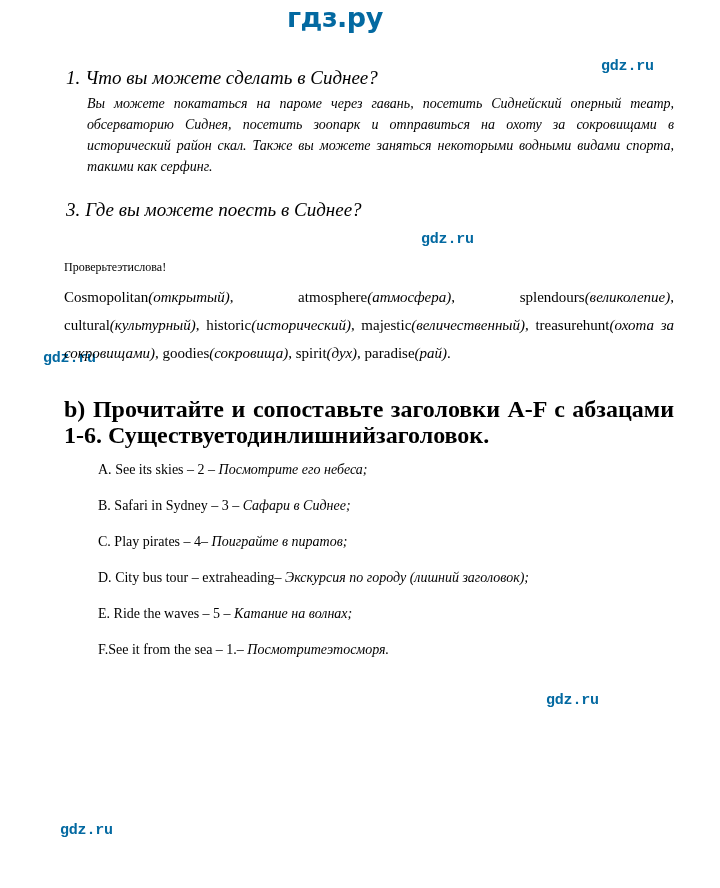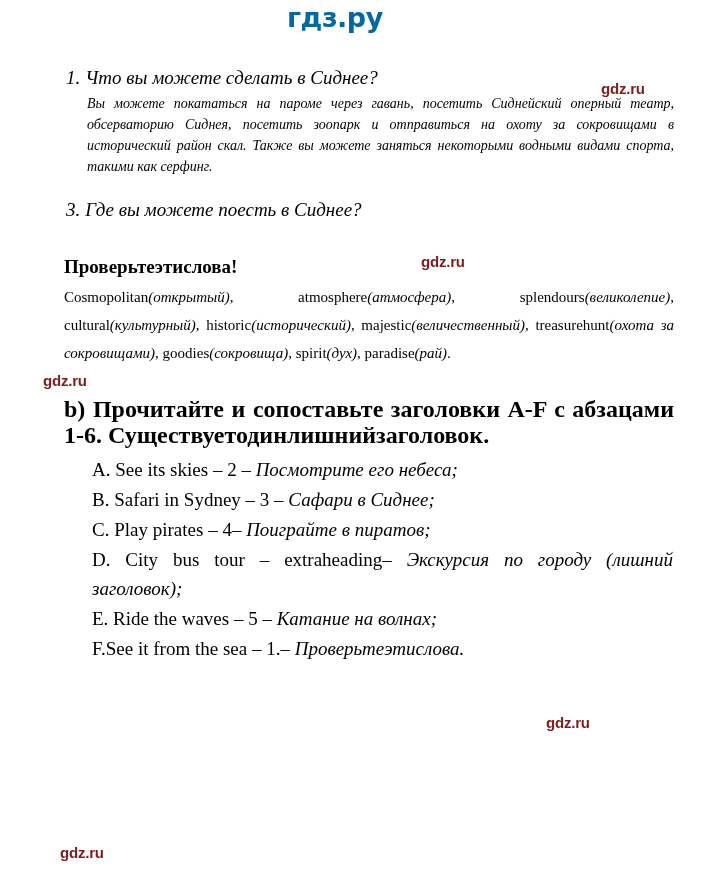--- a/index.html
+++ b/index.html
@@ -36,27 +36,26 @@
     top: 858px;
     font-family: "DejaVu Sans", "Liberation Sans", sans-serif;
     font-weight: bold;
     font-size: 22px;
     letter-spacing: -0.3px;
     color: #111111;
     white-space: nowrap;
   }
   .watermark {
     position: absolute;
-    font-family: Liberation Sans, sans-serif;
+    font-family: Liberation Mono, monospace;
     font-weight: bold;
     font-size: 15px;
     letter-spacing: -0.2px;
-    color: #7f1d1d;
+    color: #0369a1;
     white-space: nowrap;
-    margin-top: 22px;
   }
   .wm-1 { left: 601px; top: 58px; }
   .wm-2 { left: 421px; top: 231px; }
   .wm-3 { left: 43px;  top: 350px; }
   .wm-4 { left: 546px; top: 692px; }
   .wm-5 { left: 60px;  top: 822px; }
 
   
   .content {
     position: absolute;
@@ -86,22 +85,22 @@
     text-justify: inter-word;
     padding-left: 23px;
   }
   .a-para.indent-small { padding-left: 18px; }
 
   .q-gap { height: 8px; }
 
   
   .vocab-section { margin-top: 30px; }
   .vocab-title {
-    font-weight: bold;
-    font-size: 19px;
+    font-weight: normal;
+    font-size: 12px;
     line-height: 26px;
     margin: 0 0 3px 0;
   }
   .vocab-list {
     font-size: 15px;
     line-height: 28px;
     text-align: justify;
     text-justify: inter-word;
     margin: 0;
   }
@@ -113,23 +112,23 @@
     font-weight: bold;
     font-size: 24px;
     line-height: 26px;
     text-align: justify;
     text-justify: inter-word;
     margin: 0 0 7px 0;
   }
   .task-b-heading > span { display: inline; }
 
   .match-item {
-    font-size: 19px;
+    font-size: 14px;
     line-height: 29px;
-    margin: 1px;
+    margin: 7px;
     padding-left: 27px;
     text-align: justify;
     text-justify: inter-word;
   }
   .match-item i { font-style: italic; }
   .match-item.nowrap { white-space: nowrap; text-align: left; }
 </style>
 </head>
 <body>
 
@@ -170,19 +169,19 @@
     <p class="task-b-heading">
       <span>b) Прочитайте и сопоставьте заголовки A-F с абзацами 1-6.</span>
       <span>Существуетодинлишнийзаголовок.</span>
     </p>
     <div id="match-list">
         <p class="match-item nowrap"><span>A. </span><span>See its skies </span><span>– 2 – </span><i>Посмотрите его небеса;</i></p>
         <p class="match-item nowrap"><span>B. </span><span>Safari in Sydney </span><span>– 3 – </span><i>Сафари в Сиднее;</i></p>
         <p class="match-item nowrap"><span>C. </span><span>Play pirates </span><span>– 4– </span><i>Поиграйте в пиратов;</i></p>
         <p class="match-item"><span>D. </span><span>City bus tour </span><span>– extraheading– </span><i>Экскурсия по городу (лишний заголовок);</i></p>
         <p class="match-item nowrap"><span>E. </span><span>Ride the waves </span><span>– 5 – </span><i>Катание на волнах;</i></p>
-        <p class="match-item nowrap"><span>F.</span><span>See it from the sea </span><span>– 1.– </span><i>Проверьтеэтислова.</i></p>
+        <p class="match-item nowrap"><span>F.</span><span>See it from the sea </span><span>– 1.– </span><i>Посмотритеэтосморя.</i></p>
       </div>
   </div>
 
 </div>
 
 <div class="logo-bottom"></div>
 
 </body></html>

